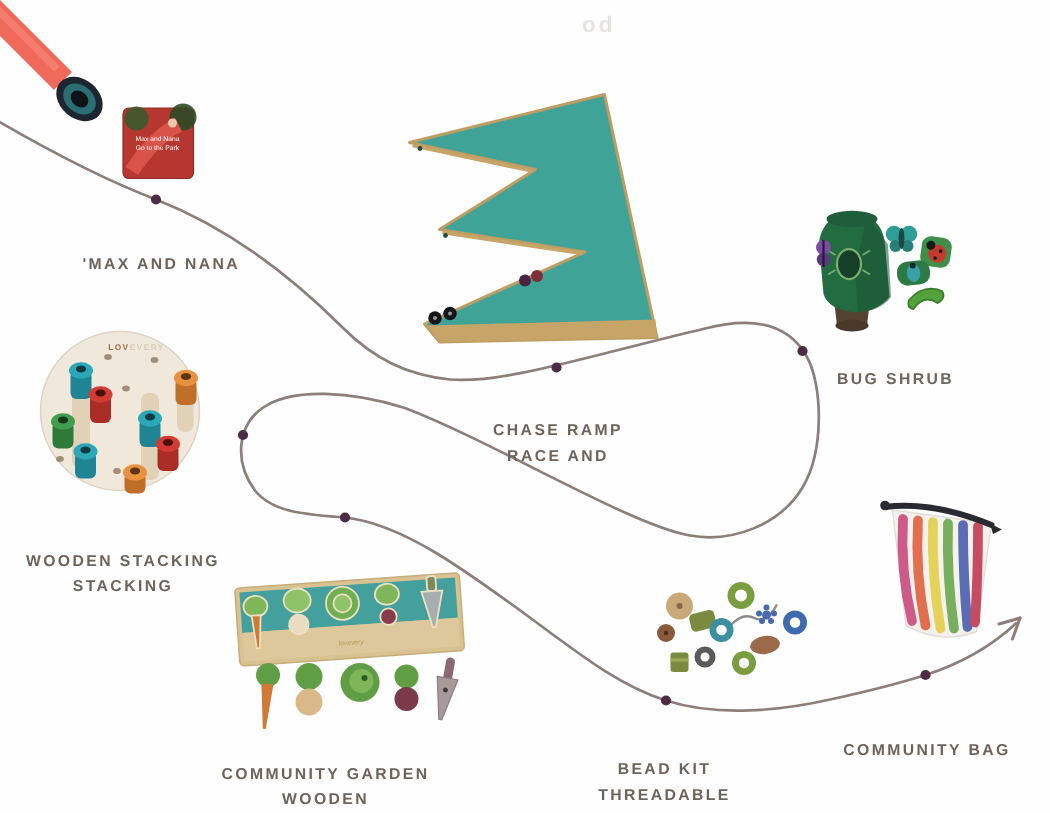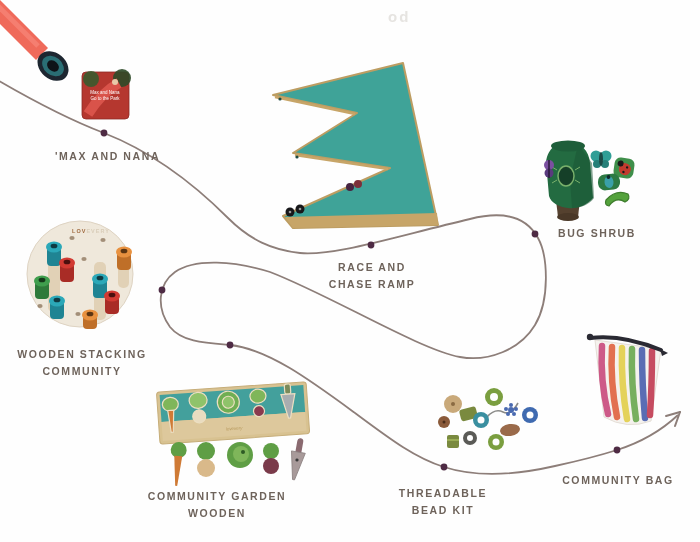--- a/index.html
+++ b/index.html
@@ -6,20 +6,21 @@
   body{
     width:700px;height:542px;position:relative;overflow:hidden;
     background:#fefefe;
     font-family:"Liberation Sans", sans-serif;
   }
   #stage{position:absolute;left:0;top:0;width:700px;height:542px;}
   .item-label{
     position:absolute;text-align:center;
     font-size:10.5px;font-weight:bold;letter-spacing:1.6px;line-height:17px;
     color:#6e635b;
+    margin-top:20px;
   }
   .item-label span{display:block;}
   .watermark{
     position:absolute;left:388px;top:8px;
     font-size:15px;color:#e6e4e1;letter-spacing:2px;font-weight:bold;
   }
   .lbl-book{left:35px;top:148px;width:145px;}
   .lbl-ramp{left:302px;top:259px;width:140px;}
   .lbl-shrub{left:537px;top:225px;width:120px;}
   .lbl-pegboard{left:0px;top:346px;width:164px;}
@@ -303,33 +304,33 @@
     <path d="M590,338 Q622,334 661,350" fill="none" stroke="#2a2a33" stroke-width="4" stroke-linecap="round"></path>
     <circle cx="590" cy="337" r="3.2" fill="#2a2a33"></circle>
     <path d="M660,349 l8,4 l-6,3 Z" fill="#2a2a33"></path>
   </g>
 </svg>
 
 <div class="item-label lbl-book">
   <span>'MAX AND NANA</span>
 </div>
 <div class="item-label lbl-ramp">
+  <span>CHASE RAMP</span>
   <span>RACE AND</span>
-  <span>CHASE RAMP</span>
 </div>
 <div class="item-label lbl-shrub">
   <span>BUG SHRUB</span>
 </div>
 <div class="item-label lbl-pegboard">
   <span>WOODEN STACKING</span>
-  <span>COMMUNITY</span>
+  <span>STACKING</span>
 </div>
 <div class="item-label lbl-puzzle">
   <span>COMMUNITY GARDEN</span>
   <span>WOODEN</span>
 </div>
 <div class="item-label lbl-beads">
+  <span>BEAD KIT</span>
   <span>THREADABLE</span>
-  <span>BEAD KIT</span>
 </div>
 <div class="item-label lbl-bag">
   <span>COMMUNITY BAG</span>
 </div>
 
 </body></html>

